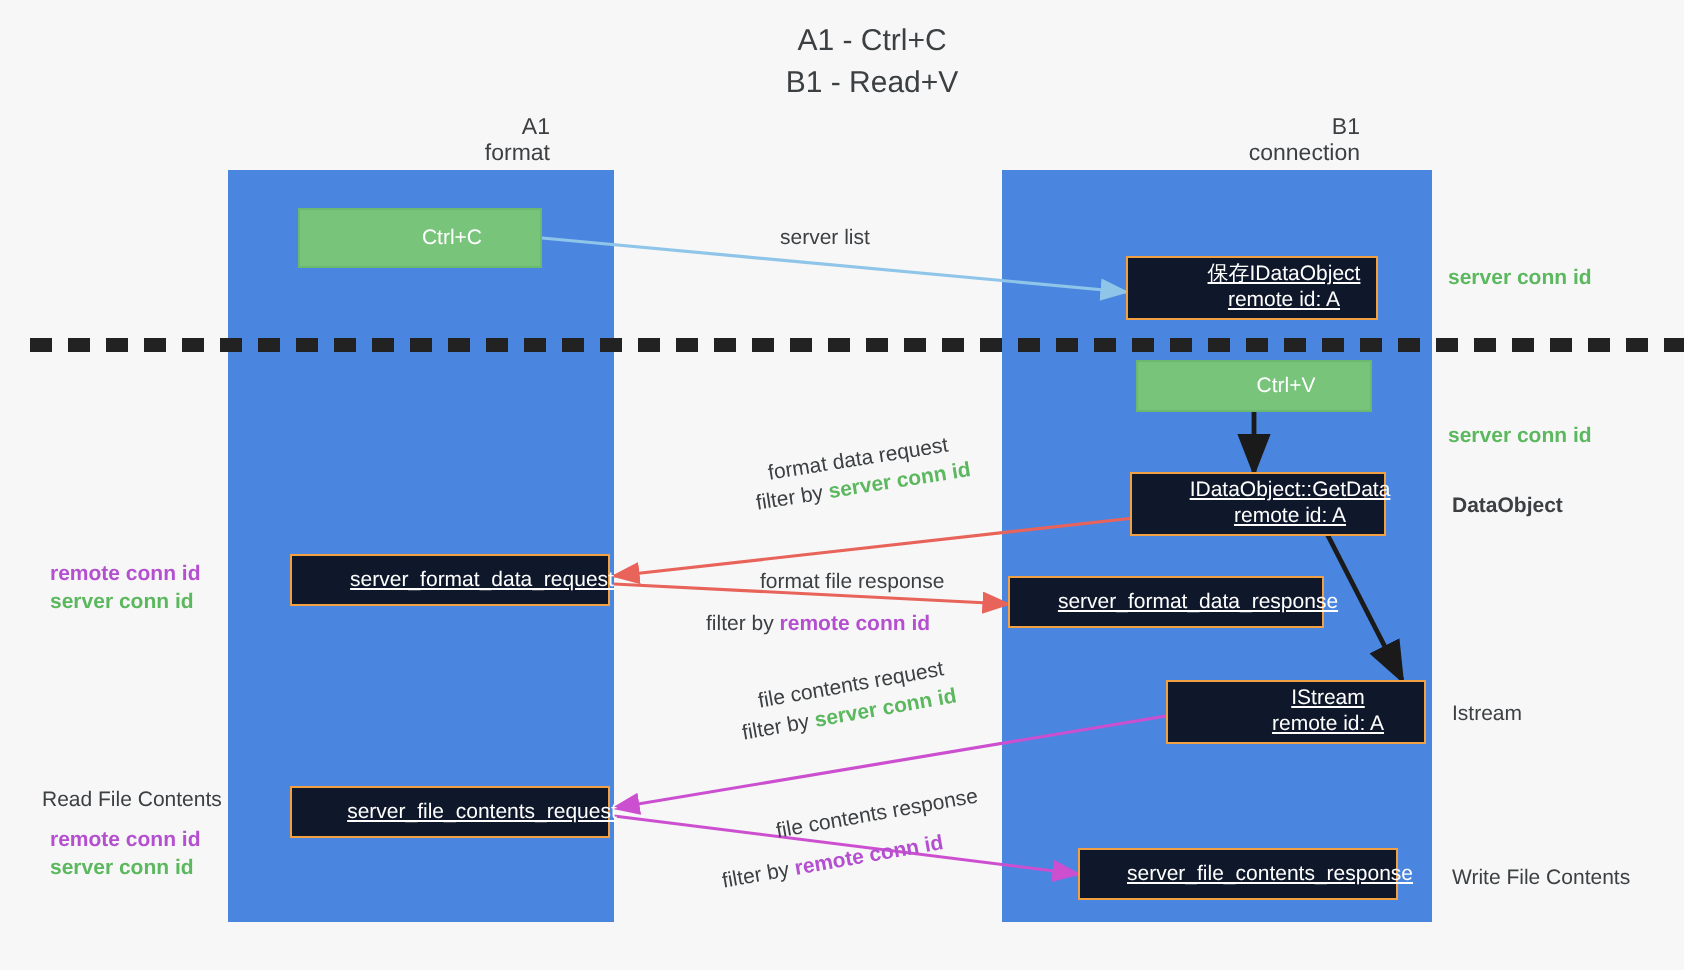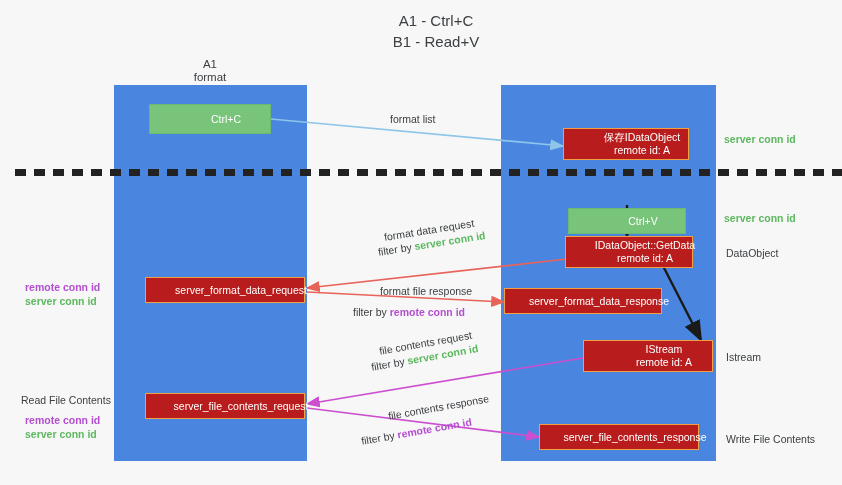--- a/index.html
+++ b/index.html
@@ -15,39 +15,39 @@
   svg#wires{position:absolute;left:0;top:0;width:842px;height:485px;pointer-events:none;}
 
   
   .title{
     left:0;top:10px;width:842px;text-align:center;
     font-size:15px;color:#3c4043;line-height:21px;
   }
 
   
   .lane-head{
-    font-size:11.5px;color:#3c4043;text-align:center;line-height:13px;
+    font-size:11.5px;color:#3c4043;text-align:right;line-height:13px;
   }
   .lane-head .b{display:block;}
 
   
   .lane{
     background:#4a86e0;
   }
 
   
   .node{
     box-sizing:border-box;
     display:flex;align-items:center;justify-content:center;
     text-align:center;color:#ffffff;font-size:10.5px;line-height:13px;
     border:1px solid rgba(0,0,0,0.10);
     padding-left:32px;
   }
   .node.green{background:#77c47a;border-color:#6bb86f;}
-  .node.orange{background:#b91c1c;border-color:#f1a043;}
+  .node.orange{background:#0f172a;border-color:#f1a043;text-decoration:underline;}
   .node .two{display:block;}
 
   
   .elabel{
     font-size:10.5px;color:#3c4043;white-space:nowrap;line-height:14px;
   }
   .elabel.rot-a{transform:rotate(-9deg);transform-origin:left top;}
   .elabel.rot-b{transform:rotate(-10deg);transform-origin:left top;}
   .green-t{color:#5cb85f;font-weight:bold;}
   .purple-t{color:#b44fd0;font-weight:bold;}
@@ -72,20 +72,24 @@
 <div id="canvas">
 
   <div class="abs title">
     <div>A1 - Ctrl+C</div>
     <div>B1 - Read+V</div>
   </div>
 
   <div class="abs lane-head" style="left:130px;top:58px;width:130px;">
     <span class="b">A1</span>
     <span class="b">format</span>
+  </div>
+  <div class="abs lane-head" style="left:535px;top:58px;width:130px;">
+    <span class="b">B1</span>
+    <span class="b">connection</span>
   </div>
 
   <div class="abs lane" style="left:99px;top:85px;width:193px;height:376px;"></div>
   <div class="abs lane" style="left:486px;top:85px;width:215px;height:376px;"></div>
 
   <svg id="wires" viewBox="0 0 842 485">
     <defs>
       <marker id="ah-blue" markerWidth="9" markerHeight="7" refX="8" refY="3.5" orient="auto">
         <polygon points="0,0 9,3.5 0,7" fill="#8ec5e8"></polygon>
       </marker>
@@ -119,21 +123,21 @@
     <span>Ctrl+C</span>
   </div>
 
   <div class="abs node orange" style="left:548px;top:128px;width:126px;height:32px;">
     <span>
       <span class="two">保存IDataObject</span>
       <span class="two">remote id: A</span>
     </span>
   </div>
 
-  <div class="abs node green" style="left:553px;top:180px;width:118px;height:26px;margin-top:28px;">
+  <div class="abs node green" style="left:553px;top:180px;width:118px;height:26px;">
     <span>Ctrl+V</span>
   </div>
 
   <div class="abs node orange" style="left:550px;top:236px;width:128px;height:32px;">
     <span>
       <span class="two">IDataObject::GetData</span>
       <span class="two">remote id: A</span>
     </span>
   </div>
 
@@ -153,21 +157,21 @@
   </div>
 
   <div class="abs node orange" style="left:130px;top:393px;width:160px;height:26px;text-align:center;">
     <span>server_file_contents_request</span>
   </div>
 
   <div class="abs node orange" style="left:524px;top:424px;width:160px;height:26px;align-items:center;">
     <span>server_file_contents_response</span>
   </div>
 
-  <div class="abs elabel" style="left:375px;top:112px;">format list</div>
+  <div class="abs elabel" style="left:375px;top:112px;">server list</div>
 
   <div class="abs elabel rot-a" style="left:368px;top:230px;">format data request</div>
   <div class="abs elabel rot-a" style="left:362px;top:245px;">
     <span>filter by </span><span class="green-t">server conn id</span>
   </div>
 
   <div class="abs elabel" style="left:365px;top:284px;">format file response</div>
   <div class="abs elabel" style="left:338px;top:305px;">
     <span>filter by </span><span class="purple-t">remote conn id</span>
   </div>
@@ -179,21 +183,21 @@
 
   <div class="abs elabel rot-b" style="left:372px;top:409px;">file contents response</div>
   <div class="abs elabel rot-b" style="left:345px;top:434px;">
     <span>filter by </span><span class="purple-t">remote conn id</span>
   </div>
 
   <div class="abs dashed"></div>
 
   <div class="abs side strong-green" style="left:709px;top:132px;">server conn id</div>
   <div class="abs side strong-green" style="left:709px;top:211px;">server conn id</div>
-  <div class="abs side" style="left:711px;top:246px;">DataObject</div>
+  <div class="abs side" style="left:711px;top:246px;font-weight:bold;">DataObject</div>
   <div class="abs side" style="left:711px;top:350px;">Istream</div>
   <div class="abs side" style="left:711px;top:432px;">Write File Contents</div>
 
   <div class="abs side strong-purple" style="left:10px;top:280px;">remote conn id</div>
   <div class="abs side strong-green" style="left:10px;top:294px;">server conn id</div>
 
   <div class="abs side" style="left:6px;top:393px;text-align:right;">Read File Contents</div>
   <div class="abs side strong-purple" style="left:10px;top:413px;">remote conn id</div>
   <div class="abs side strong-green" style="left:10px;top:427px;">server conn id</div>
 

